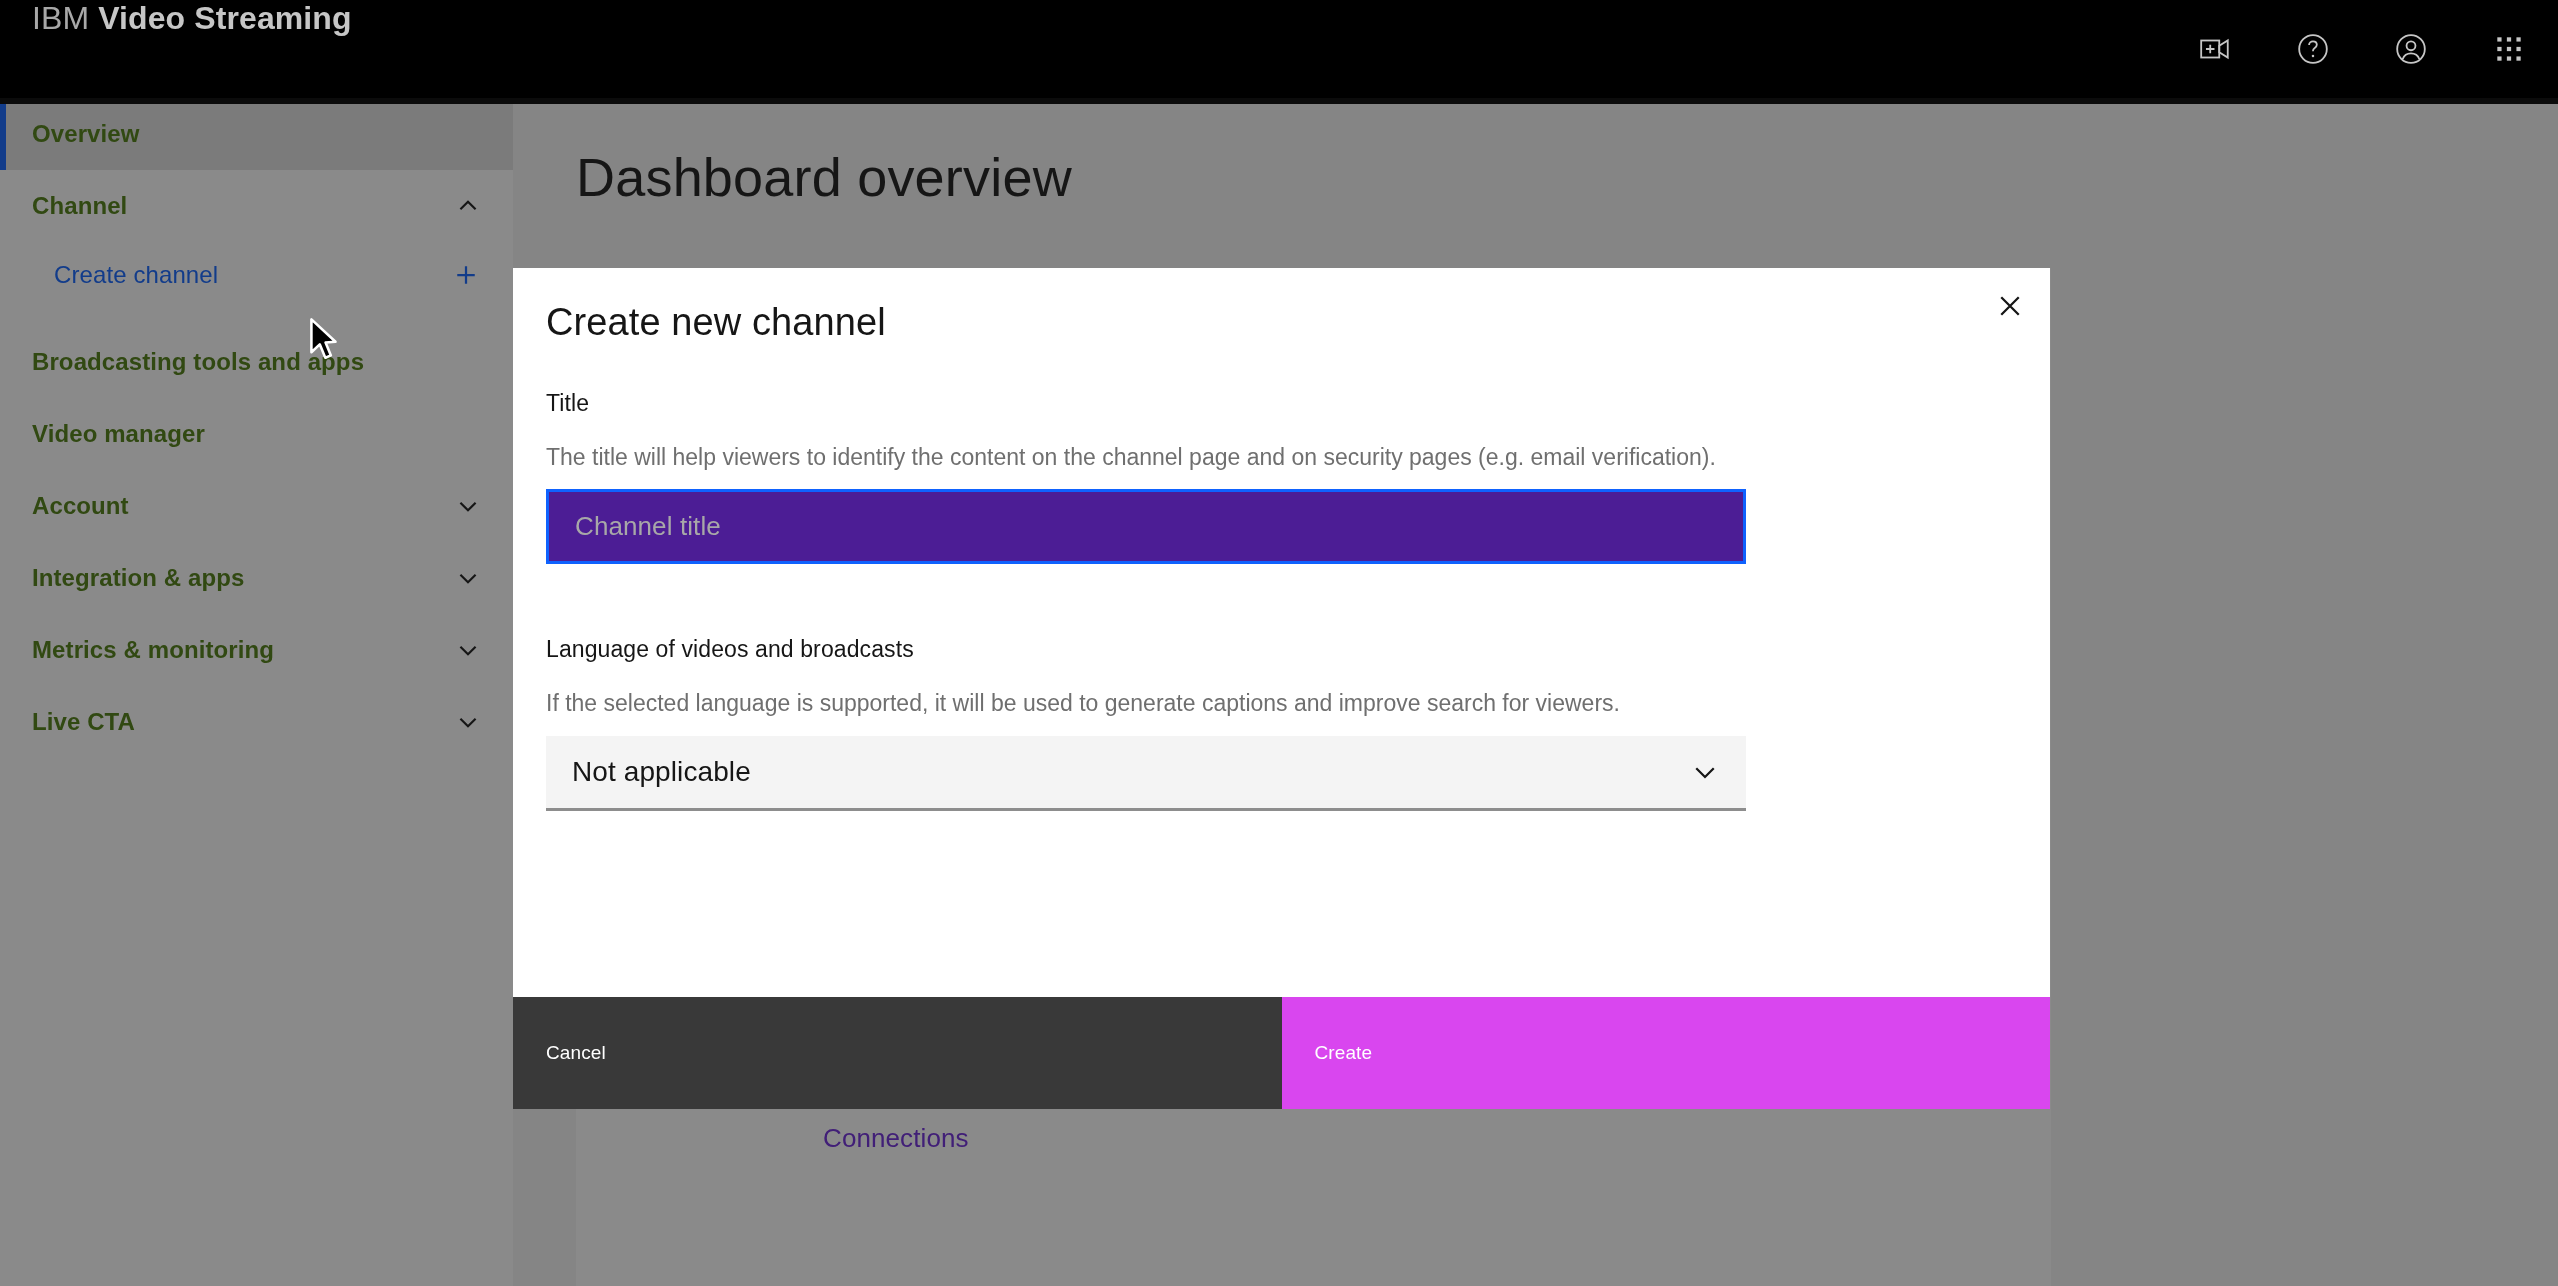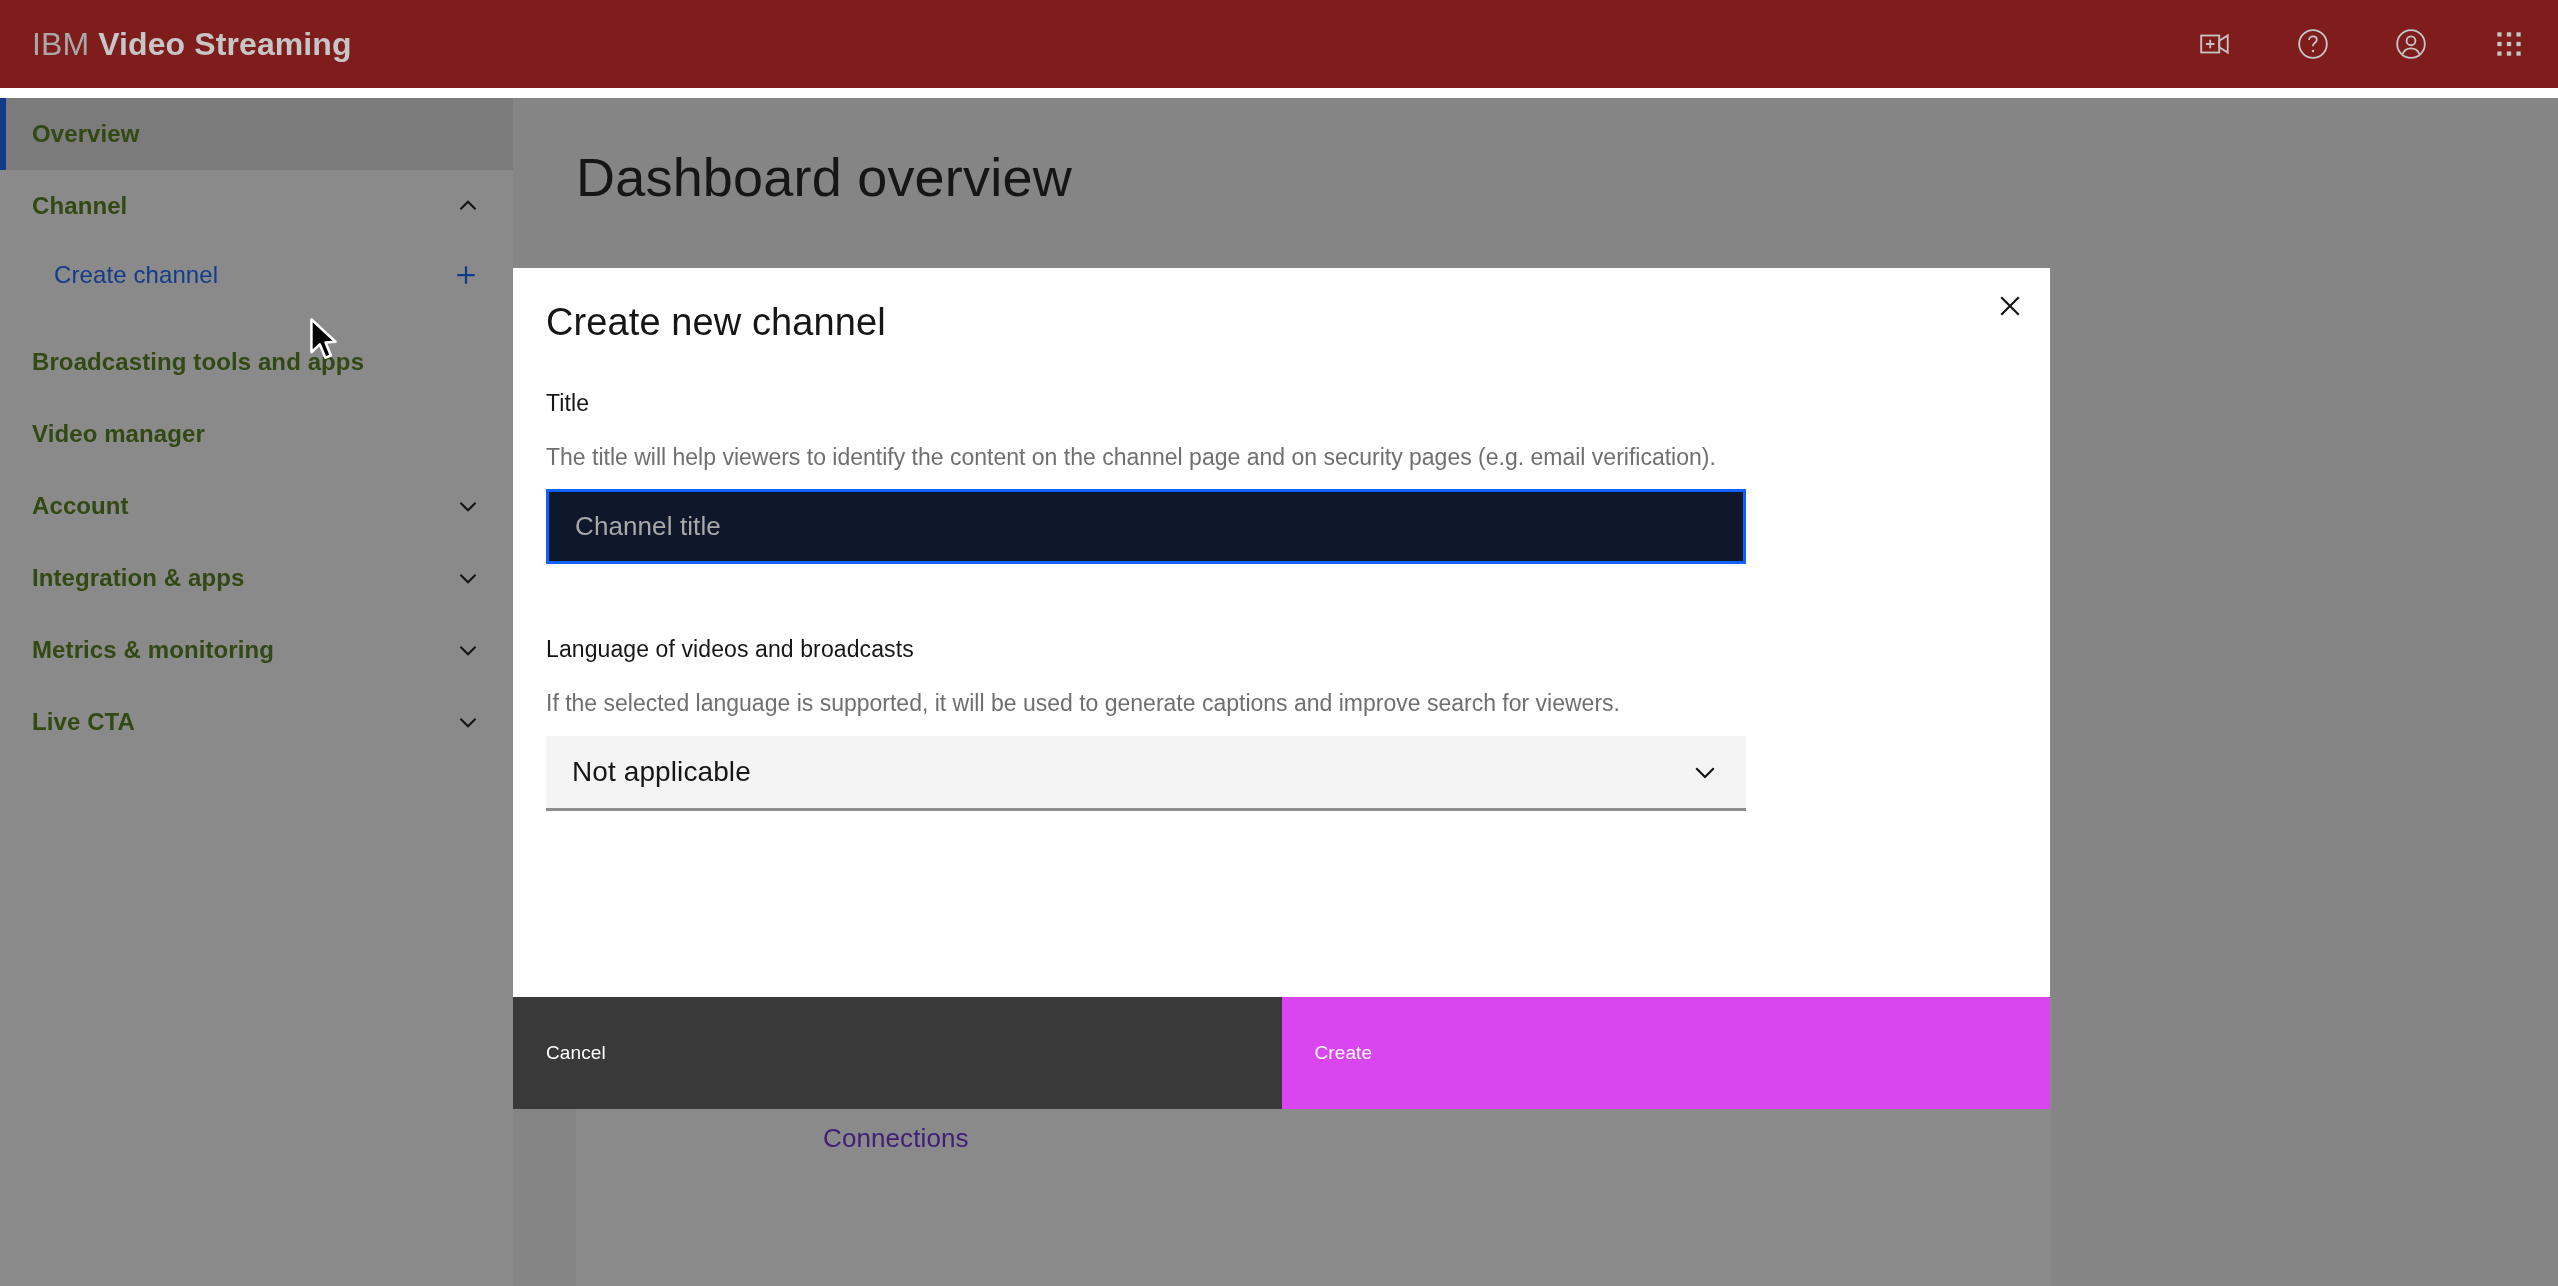--- a/index.html
+++ b/index.html
@@ -18,24 +18,23 @@
     width: 2558px;
     height: 1286px;
     background: #ffffff;
   }
 
   
   .header {
     position: absolute;
     top: 0; left: 0;
     width: 2558px;
-    height: 88px;
-    background: #7f1d1d;
-    display: flex;
-    align-items: center;
+    height: 104px;
+    background: #000000;
+    display: flex;
     z-index: 5;
   }
   .brand {
     margin-left: 32px;
     font-size: 32px;
     color: #a8a8a8;
     letter-spacing: 0.1px;
     white-space: nowrap;
   }
   .brand .brand-strong { color: #c6c6c6; font-weight: 700; }
@@ -198,21 +197,21 @@
     font-size: 23px;
     color: #6f6f6f;
     line-height: 1.33;
     margin-top: 25px;
     max-width: 1180px;
   }
   .text-input {
     margin-top: 16px;
     width: 1200px;
     height: 75px;
-    background: #0f172a;
+    background: #4c1d95;
     border: 3px solid #0f62fe;
     display: flex;
     align-items: center;
     padding: 0 26px;
     cursor: text;
   }
   .text-input .placeholder {
     font-size: 26px;
     color: #a8a8a8;
     letter-spacing: 0.1px;

